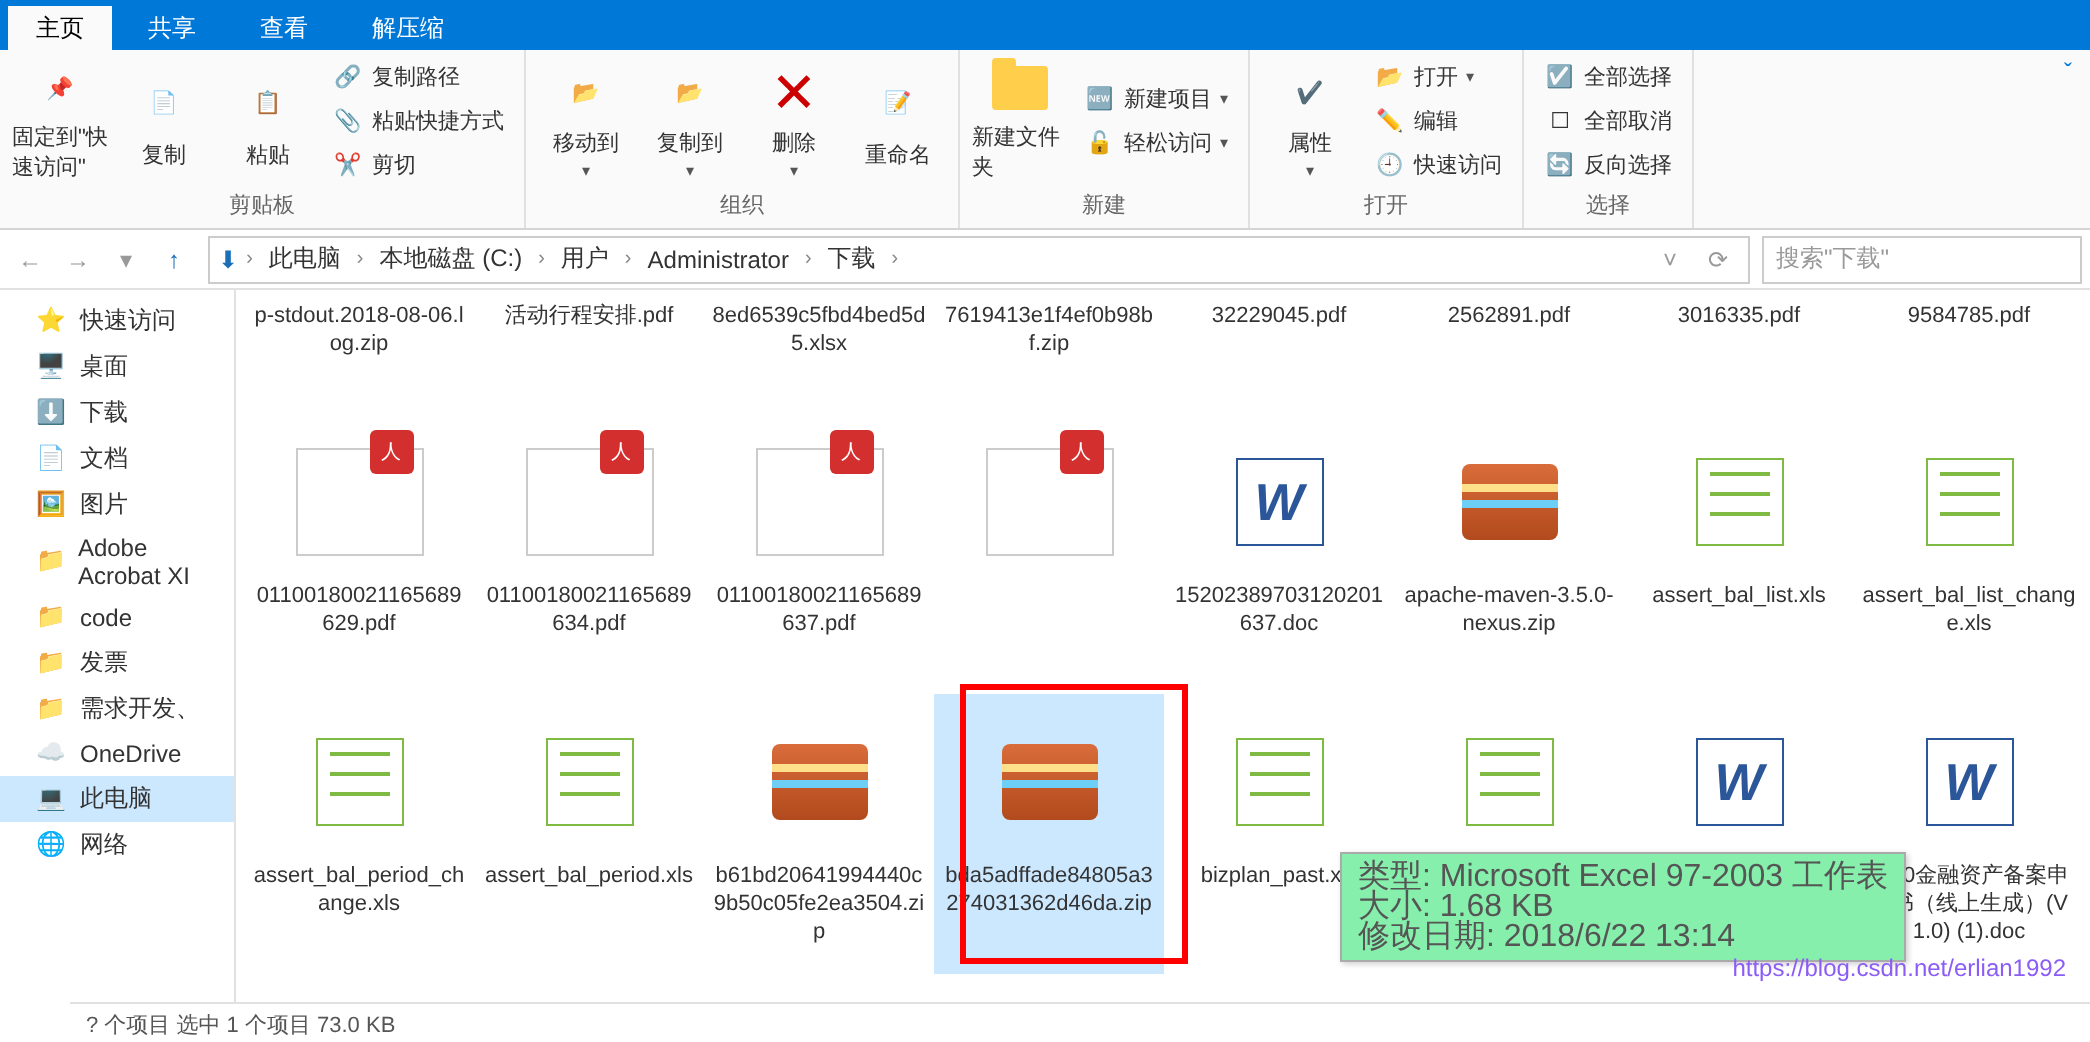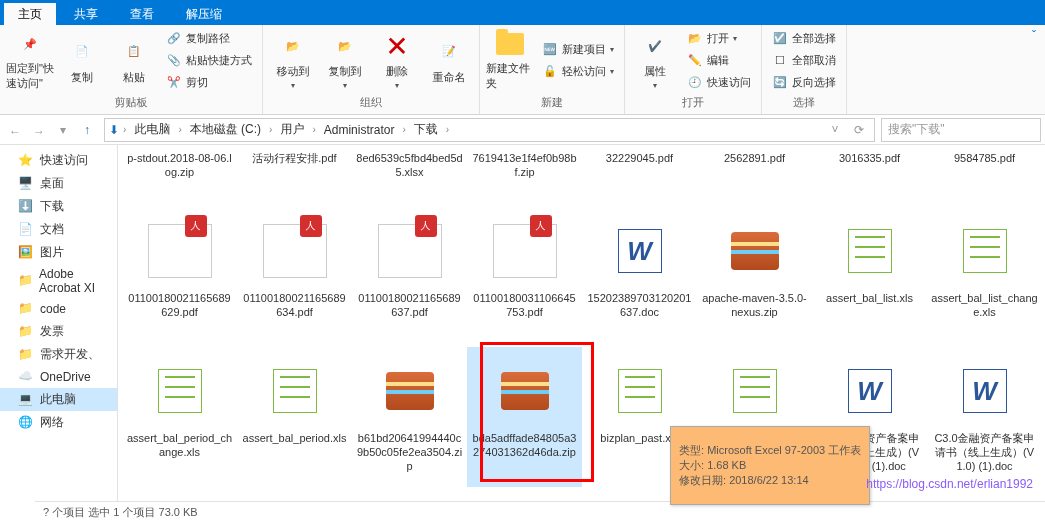--- a/index.html
+++ b/index.html
@@ -37,21 +37,21 @@
 .filegrid { flex:1; display:flex; flex-wrap:wrap; align-content:flex-start; padding:2px 0 0 4px; position:relative; }
 .fitem { width:115px; height:140px; display:flex; flex-direction:column; align-items:center; padding-top:8px; text-align:center; }
 .fitem.short { height:60px; padding-top:0; }
 .fitem .thumb { width:72px; height:72px; display:flex; align-items:center; justify-content:center; }
 .fitem .fname { font-size:11px; color:#333; margin-top:4px; line-height:14px; word-break:break-all; padding:0 4px; max-height:42px; overflow:hidden; }
 .fitem.sel { background:#cce8ff; }
 .highlight-box { position:absolute; border:3px solid #ff0000; pointer-events:none; }
 
 .statusbar { height:22px; border-top:1px solid #e1e1e1; display:flex; align-items:center; padding:0 8px; color:#555; font-size:11px;margin-left:35px; }
 
-.tooltip { position:absolute; background:#fdba74; border:1px solid #aaa; padding:16px 8px; font-size:11px; color:#555; line-height:15px; box-shadow:1px 1px 3px rgba(0,0,0,.2); }
+.tooltip { position:absolute; background:#86efac; border:1px solid #aaa; padding:4px 8px; font-size:16px; color:#555; line-height:15px; box-shadow:1px 1px 3px rgba(0,0,0,.2); }
 
 .watermark { position:absolute; right:12px; bottom:30px; color:#8b5cf6; font-size:12px; }
 
 
 .i-folder{width:28px;height:22px;background:#ffcf4b;border-radius:2px;position:relative}
 .i-folder:before{content:"";position:absolute;top:-4px;left:0;width:12px;height:6px;background:#ffcf4b;border-radius:2px 2px 0 0}
 .i-zip{width:48px;height:38px;background:linear-gradient(#d96c3a,#b24a1d);border-radius:4px;position:relative}
 .i-zip:before{content:"";position:absolute;top:10px;left:0;right:0;height:4px;background:#ffe08a}
 .i-zip:after{content:"";position:absolute;top:18px;left:0;right:0;height:4px;background:#6dcff6}
 .i-xls{width:44px;height:44px;border:1px solid #7fba42;background:#fff;position:relative}
@@ -328,21 +328,20 @@
           </div>
         </div>
         <div class="fname">01100180021165689637.pdf</div>
       </div>
       <div class="fitem">
         <div class="thumb">
           <div class="i-pdf">
             <div class="i-pdf-badge">人</div>
           </div>
         </div>
-        <div class="fname">01100180031106645753.pdf</div>
       </div>
       <div class="fitem">
         <div class="thumb">
           <div class="i-doc">W</div>
         </div>
         <div class="fname">15202389703120201637.doc</div>
       </div>
       <div class="fitem">
         <div class="thumb">
           <div class="i-zip"></div>

